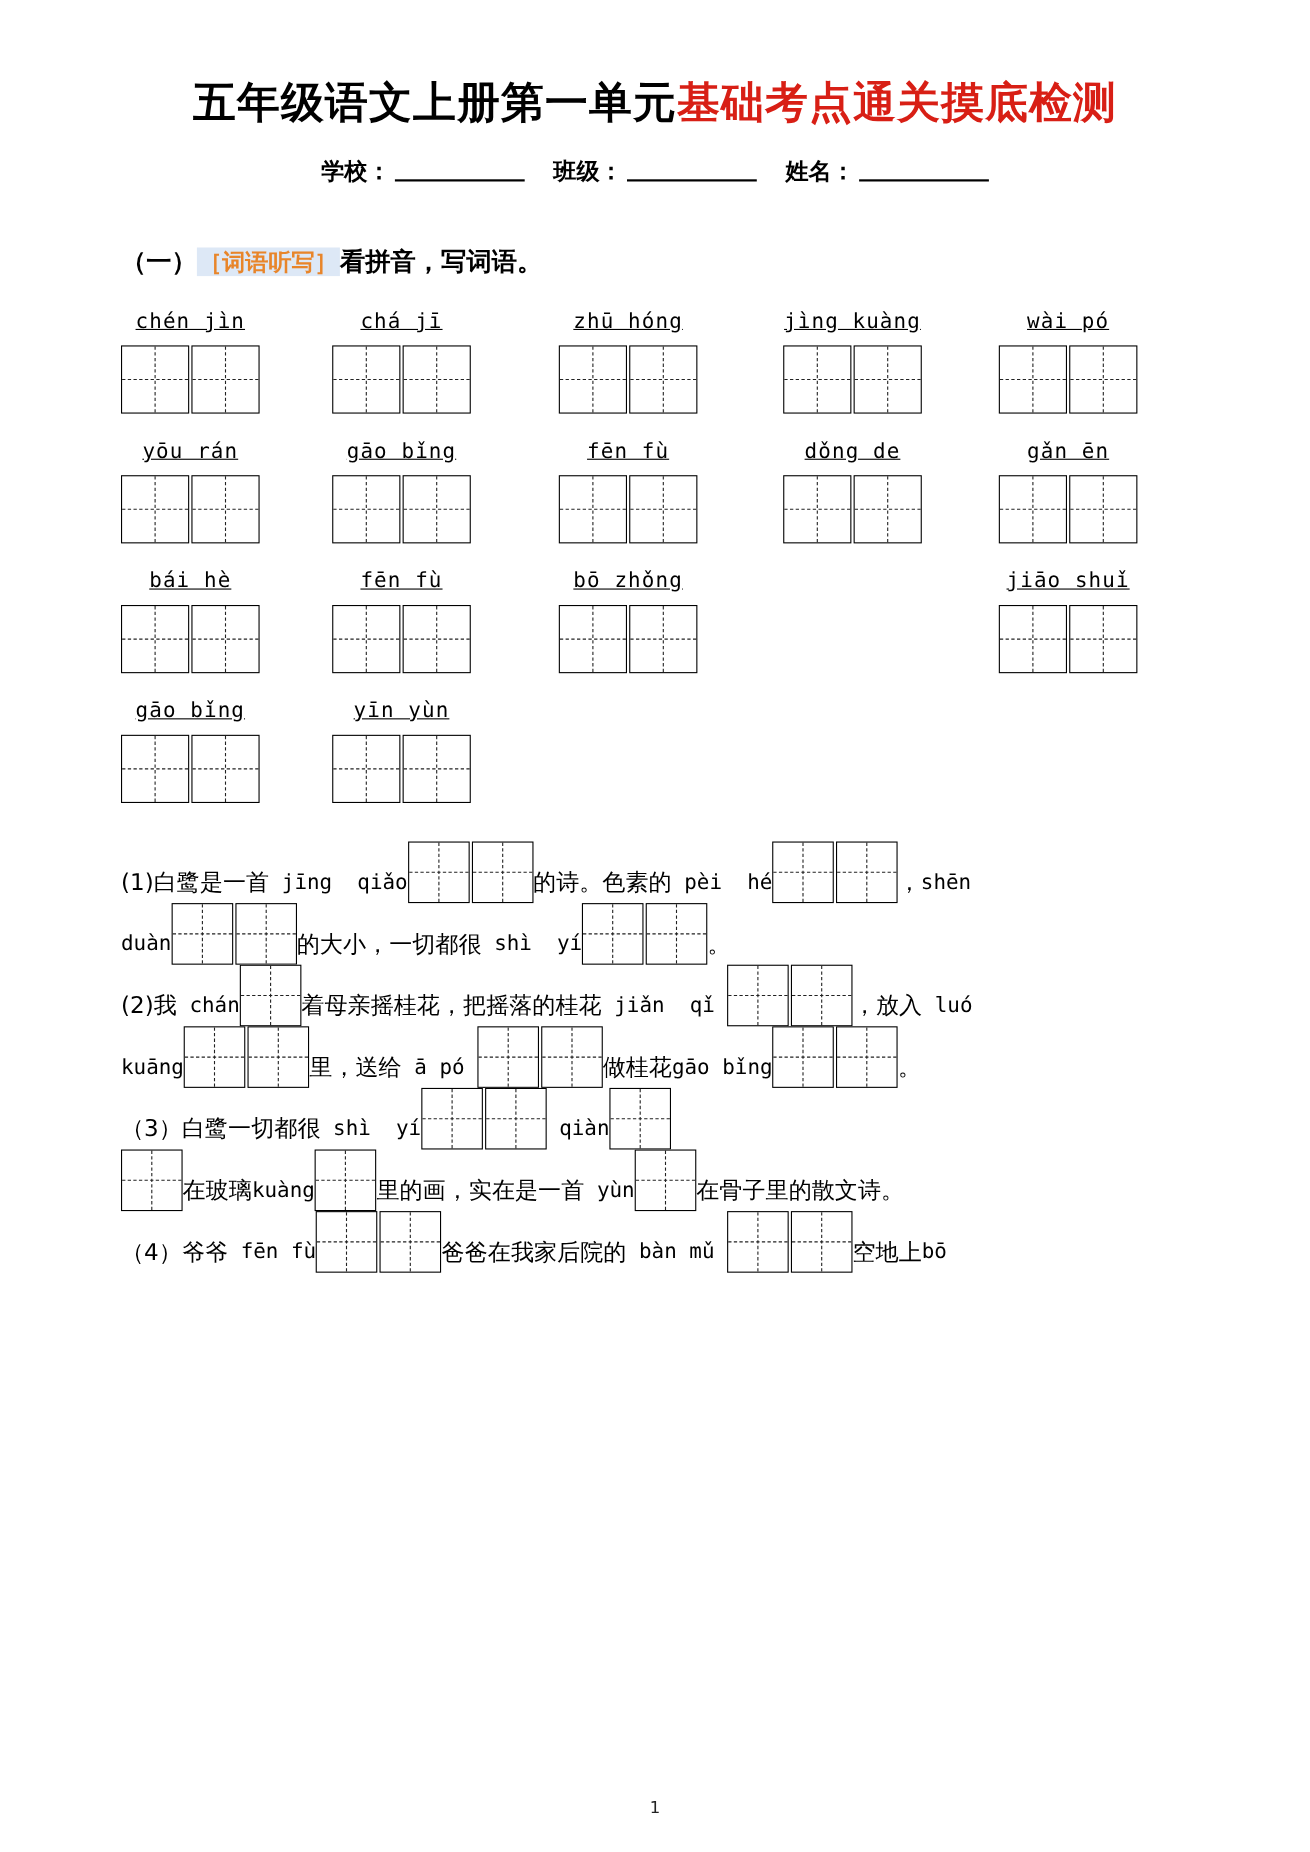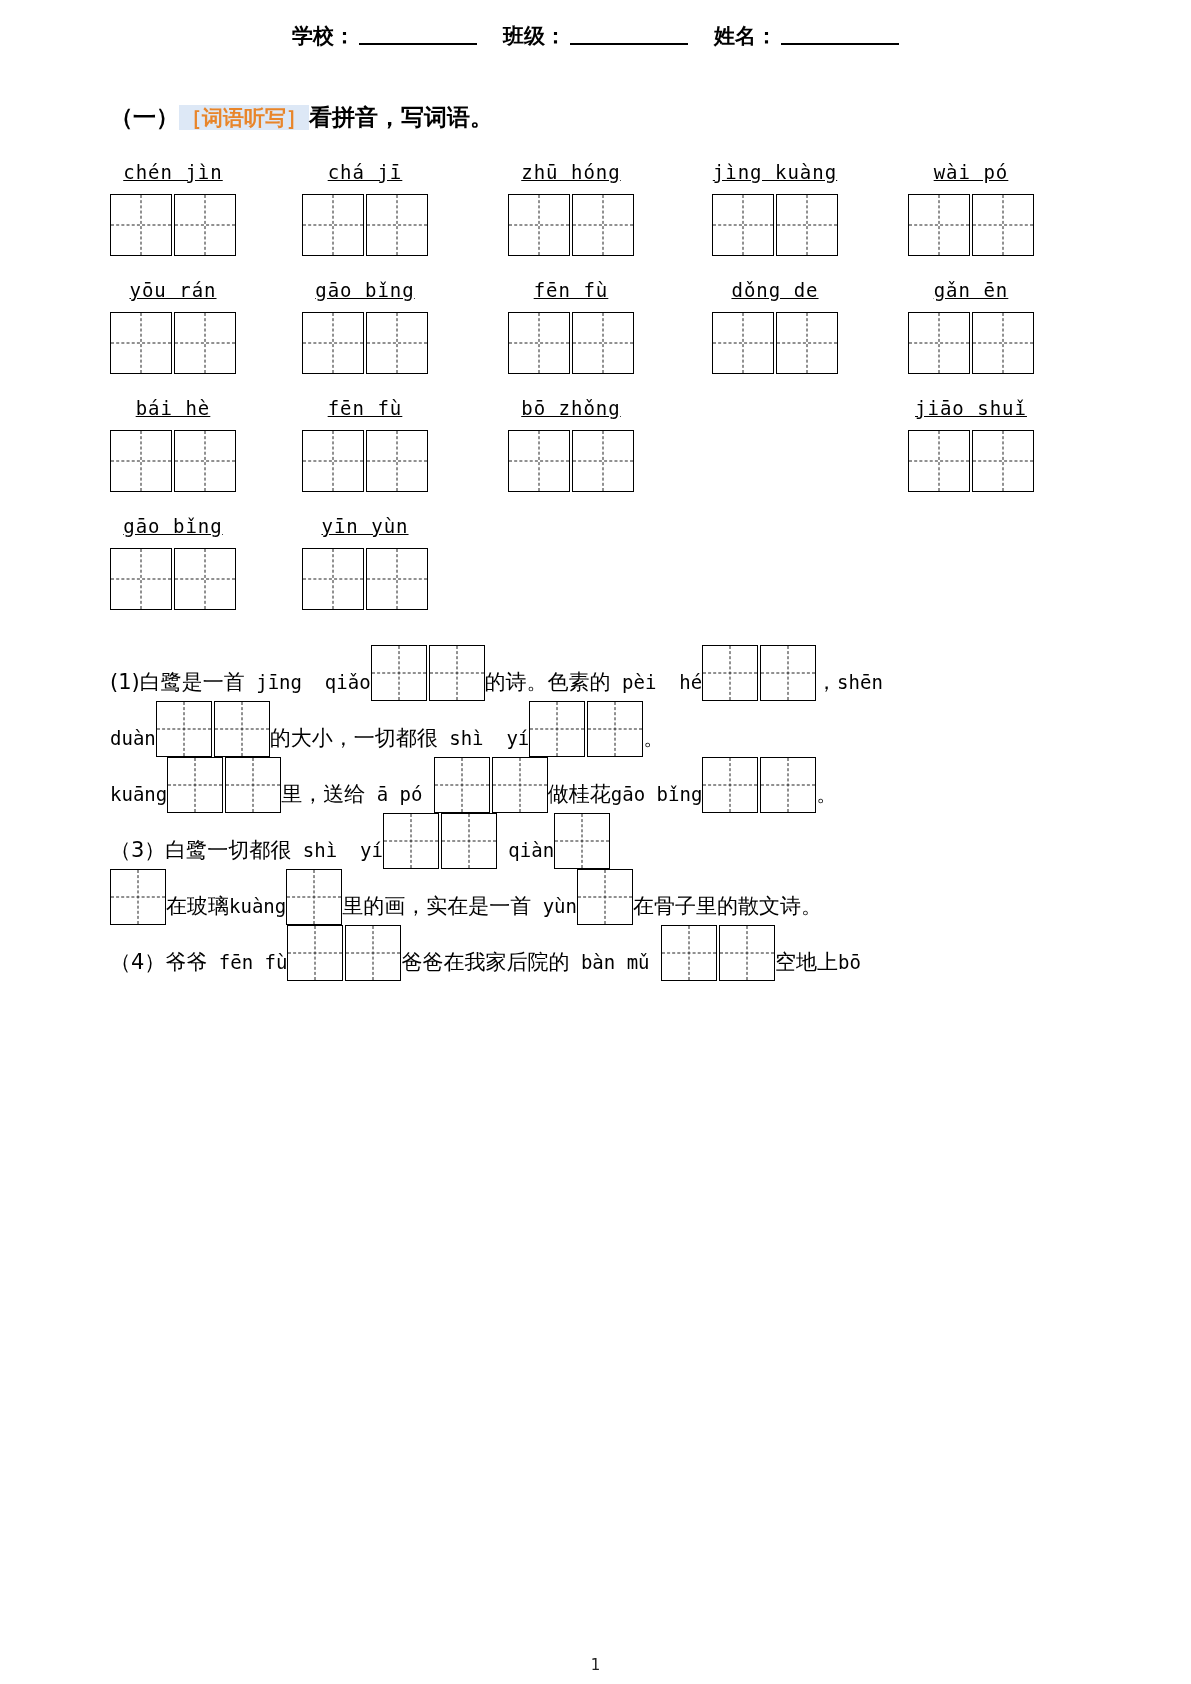--- a/index.html
+++ b/index.html
@@ -46,21 +46,21 @@
     width:118px;
     height:19px;
     vertical-align:-2px;
     margin:0 26px 0 4px;
   }
   .infoline .fld.last{margin-right:0;}
 
   
   .sec-head{
     margin:52px 0 0 110px;
-    font-family:Liberation Sans, sans-serif;
+    font-family:Liberation Serif, serif;
     font-weight:bold;
     font-size:23px;
     white-space:nowrap;
   }
   .sec-tag{
     color:#e8852a;
     background:#dde8f6;
     padding:1px 2px;
     font-size:21px;
   }
@@ -152,20 +152,23 @@
     font-family:"DejaVu Sans", sans-serif;
     font-size:15px;
     color:#222;
   }
 </style>
 </head>
 <body>
 
 <div class="page">
 
+  <h1 class="title">
+    <span class="t-black">五年级语文上册第一单元</span><span class="t-red">基础考点通关摸底检测</span>
+  </h1>
 
   <div class="infoline">
     <span>学校：</span><span class="fld"></span><span>班级：</span><span class="fld"></span><span>姓名：</span><span class="fld last"></span>
   </div>
 
   <div class="sec-head">
     <span>（一）</span><span class="sec-tag">［词语听写］</span><span>看拼音，写词语。</span>
   </div>
 
   <div class="word-block" id="word-rows">
@@ -316,20 +319,35 @@
         </span>
         <span class="txt">的大小，一切都很</span>
         <span class="py-in"> shì  yí</span>
         <span class="boxes">
           <div class="cell sm"></div>
           <div class="cell sm"></div>
         </span>
         <span class="txt">。</span>
       </div>
       <div class="sline">
+        <span class="txt">(2)我</span>
+        <span class="py-in"> chán</span>
+        <span class="boxes">
+          <div class="cell sm"></div>
+        </span>
+        <span class="txt">着母亲摇桂花，把摇落的桂花</span>
+        <span class="py-in"> jiǎn  qǐ </span>
+        <span class="boxes">
+          <div class="cell sm"></div>
+          <div class="cell sm"></div>
+        </span>
+        <span class="txt">，放入</span>
+        <span class="py-in"> luó</span>
+      </div>
+      <div class="sline">
         <span class="py-in">kuāng</span>
         <span class="boxes">
           <div class="cell sm"></div>
           <div class="cell sm"></div>
         </span>
         <span class="txt">里，送给</span>
         <span class="py-in"> ā pó </span>
         <span class="boxes">
           <div class="cell sm"></div>
           <div class="cell sm"></div>

